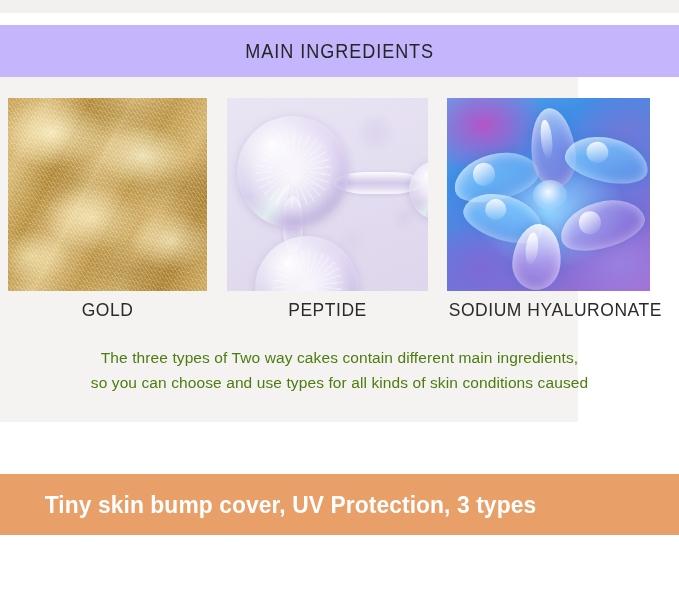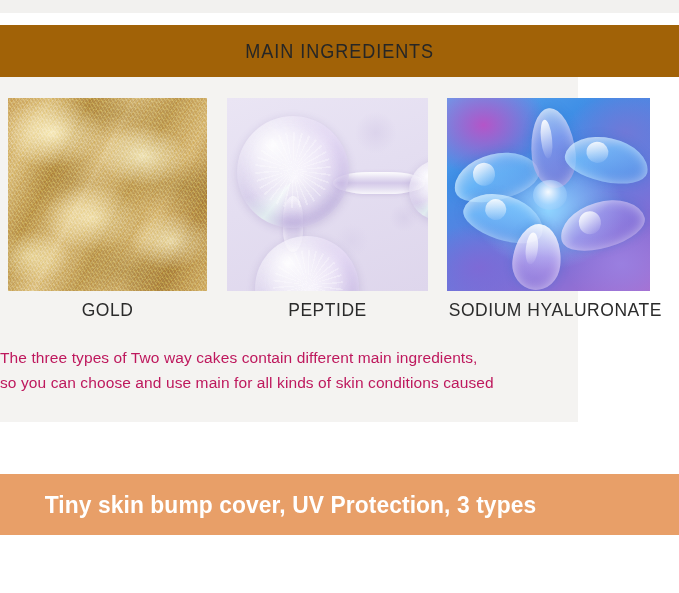--- a/index.html
+++ b/index.html
@@ -19,21 +19,21 @@
     background:#f2f1ef;
   }
   .top-gap {
     position:absolute; left:0; top:13px; width:679px; height:12px;
     background:#ffffff;
   }
 
   
   .title-band {
     position:absolute; left:0; top:25px; width:679px; height:52px;
-    background:#a16207;
+    background:#c4b5fd;
     display:flex; align-items:center; justify-content:center;
   }
   .title-band-text {
     font-size:21px;
     letter-spacing:1.1px;
     color:#262626;
     font-weight:400;
     transform:scaleX(0.86);
     transform-origin:center;
     white-space:nowrap;
@@ -185,23 +185,24 @@
     white-space:nowrap;
     text-align:center;
   }
   .cap-gold { left:8px;   width:199px; }
   .cap-pep  { left:227px; width:201px; }
   .cap-sh   { left:440px; width:218px; }
 
   
   .para {
     position:absolute; left:0; top:268px; width:679px;
+    text-align:center;
     font-size:15.5px;
     line-height:25px;
-    color:#be185d;
+    color:#4d7c0f;
     letter-spacing:.1px;
   }
   .para-line { display:block; white-space:nowrap; }
 
   
   .white-gap {
     position:absolute; left:0; top:422px; width:679px; height:52px;
     background:#ffffff;
   }
 
@@ -274,21 +275,21 @@
     </div>
 
     <div class="captions">
       <div class="caption cap-gold">GOLD</div>
       <div class="caption cap-pep">PEPTIDE</div>
       <div class="caption cap-sh">SODIUM HYALURONATE</div>
     </div>
 
     <div class="para">
       <span class="para-line">The three types of Two way cakes contain different main ingredients,</span>
-      <span class="para-line">so you can choose and use main for all kinds of skin conditions caused</span>
+      <span class="para-line">so you can choose and use types for all kinds of skin conditions caused</span>
     </div>
 
   </div>
 
   <div class="white-gap"></div>
 
   <div class="banner">
     <div class="banner-text">Tiny skin bump cover, UV Protection, 3 types</div>
   </div>
 

